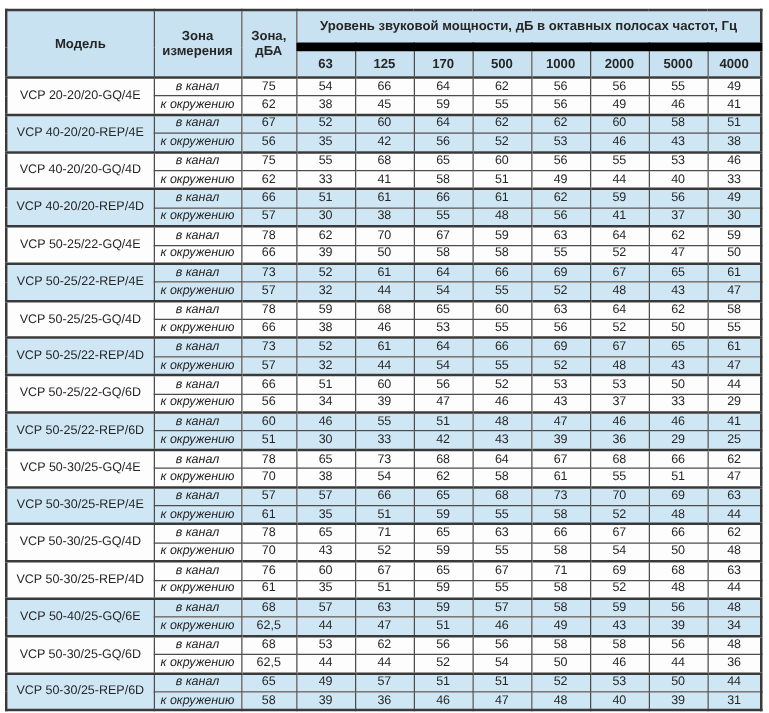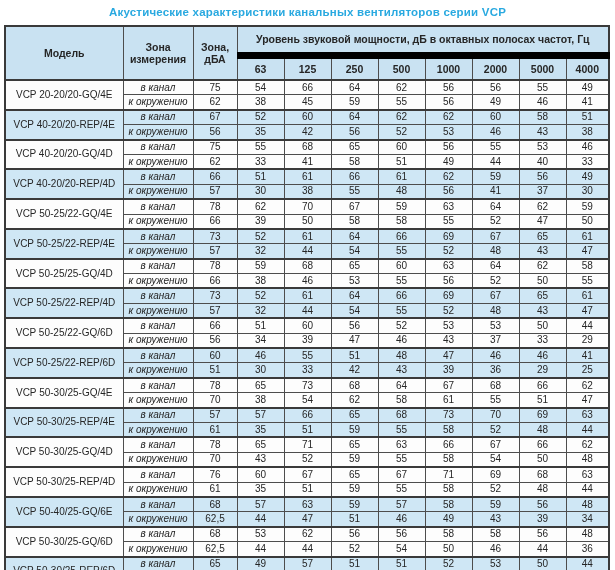--- a/index.html
+++ b/index.html
@@ -63,21 +63,20 @@
   }
   tbody tr.shaded td { background: #cfe7f5; }
   tbody tr.group-start td { border-top: 2px solid #3a3a3a; }
   td.model-cell { font-size: 10px; }
   td.zone-cell  { font-size: 10px; font-style: italic; }
 </style>
 </head>
 <body>
 
 <div class="page">
-  <div class="title">Акустические характеристики канальных вентиляторов  серии VCP</div>
 
   <table class="acoustic">
     <colgroup>
       <col class="c-model">
       <col class="c-zone">
       <col class="c-total">
       <col class="c-band">
         <col class="c-band">
         <col class="c-band">
         <col class="c-band">
@@ -89,21 +88,21 @@
     <thead>
       <tr>
         <th rowspan="2" class="span2">Модель</th>
         <th rowspan="2" class="span2">Зона измерения</th>
         <th rowspan="2" class="span2">Зона, дБА</th>
         <th colspan="8" class="spectrum">Уровень звуковой мощности, дБ в октавных полосах частот, Гц</th>
       </tr>
       <tr class="freq-row">
           <th>63</th>
           <th>125</th>
-          <th>250</th>
+          <th>170</th>
           <th>500</th>
           <th>1000</th>
           <th>2000</th>
           <th>5000</th>
           <th>4000</th>
         </tr>
     </thead>
     <tbody id="tbody">
         <tr class="group-start">
           <td rowspan="2" class="model-cell">VCP 20-20/20-GQ/4E</td>

